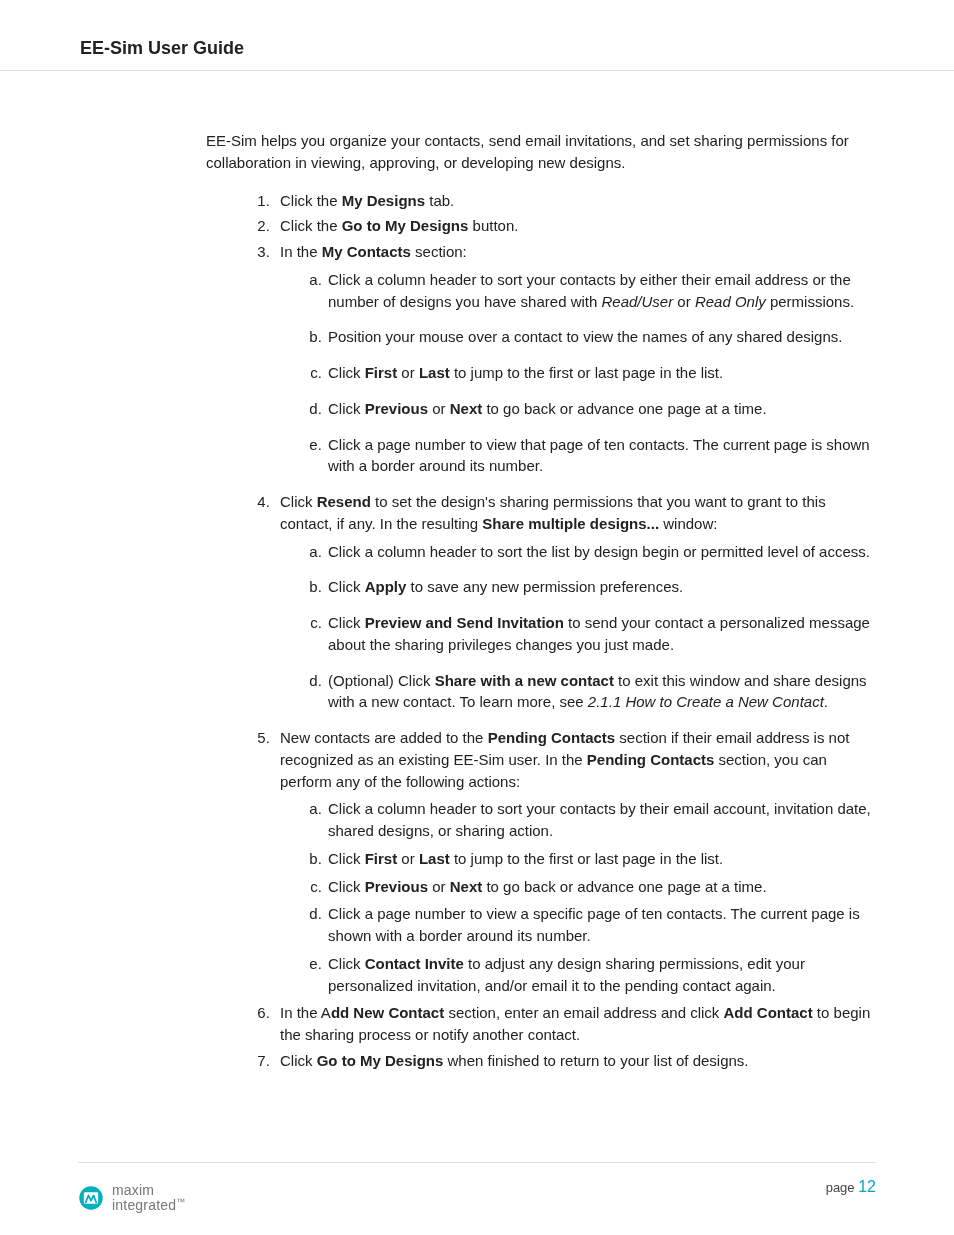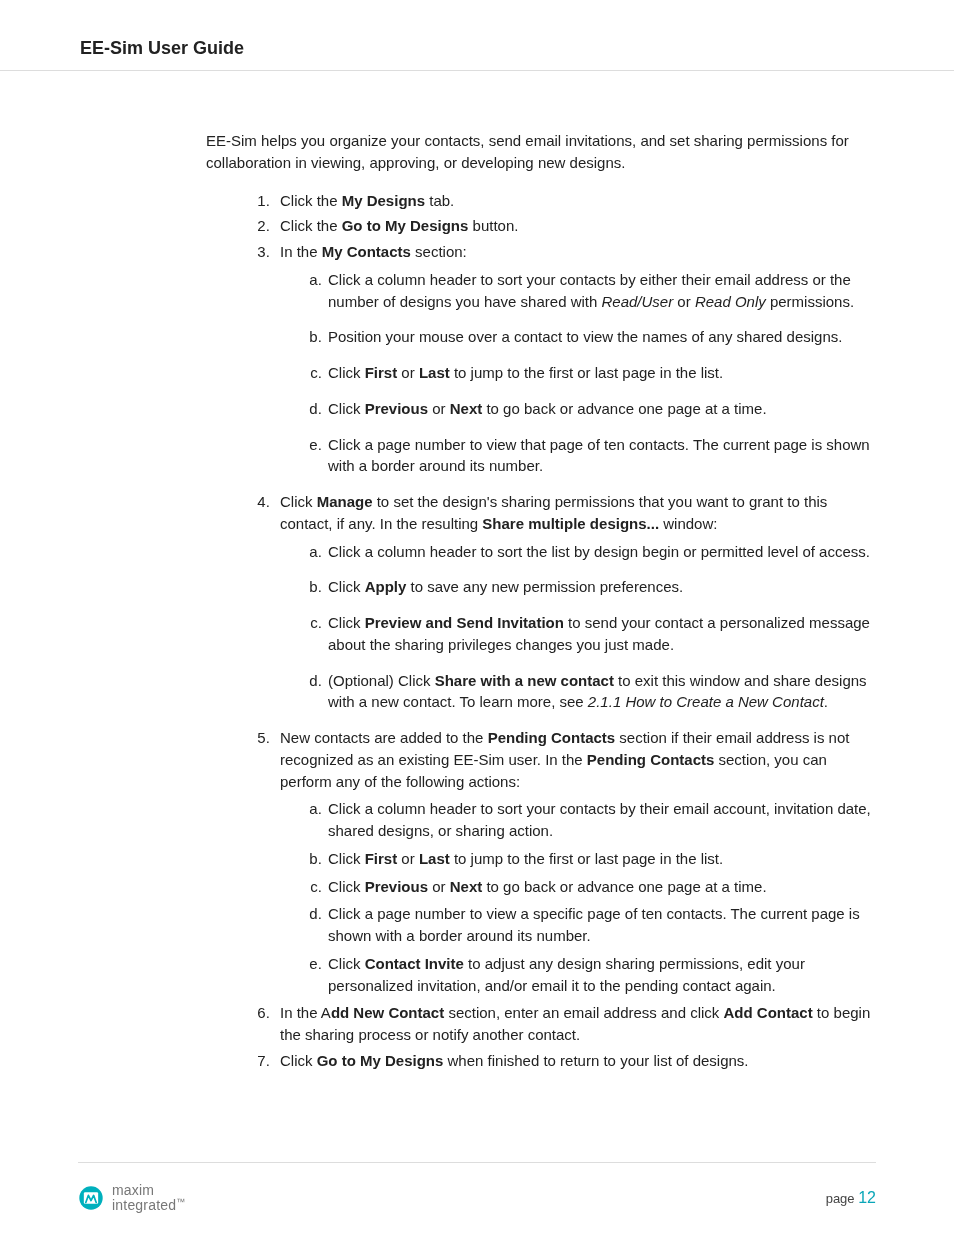--- a/index.html
+++ b/index.html
@@ -13,21 +13,21 @@
   .intro { margin-left: 58px; font-size: 15px; line-height: 1.45; margin-bottom: 16px; }
   ol.main { margin-left: 98px; padding-left: 28px; font-size: 15px; line-height: 1.45; }
   ol.main > li { margin-bottom: 4px; padding-left: 6px; }
   ol.main > li.wide { margin-bottom: 6px; }
   ol.sub { list-style-type: lower-alpha; margin-left: 18px; padding-left: 28px; margin-top: 6px; }
   ol.sub > li { margin-bottom: 14px; padding-left: 2px; }
   ol.sub.tight > li { margin-bottom: 6px; }
   b { font-weight: 700; }
   i { font-style: italic; }
   .footer-rule { position: absolute; left: 78px; right: 78px; top: 1162px; height: 1px; background: #ddd; }
-  .footer { position: absolute; left: 78px; right: 78px; top: 1178px; height: 40px; display: flex; align-items: center; justify-content: space-between; gap: 40px; }
+  .footer { position: absolute; left: 78px; right: 78px; top: 1178px; height: 40px; display: flex; justify-content: space-between; gap: 40px; }
   .logo-wrap { display: flex; align-items: center; gap: 8px; }
   .logo-mark { width: 26px; height: 26px; }
   .logo-text { font-size: 14px; color: #777; line-height: 1.05; font-family: Arial, sans-serif; letter-spacing: 0.2px; }
   .page-num { font-size: 13px; color: #444; }
   .page-num .n { color: #0aa6b8; font-size: 16px; }
 </style>
 </head>
 <body>
 
 <div class="page">
@@ -58,21 +58,21 @@
           <li>
             <span>Click </span><b>First</b><span> or </span><b>Last</b><span> to jump to the first or last page in the list.</span>
           </li>
           <li>
             <span>Click </span><b>Previous</b><span> or </span><b>Next</b><span> to go back or advance one page at a time.</span>
           </li>
           <li>Click a page number to view that page of ten contacts. The current page is shown with a border around its number.</li>
         </ol>
       </li>
       <li class="wide">
-        <span>Click </span><b>Manage</b><span> to set the design's sharing permissions that you want to grant to this contact, if any. In the resulting </span><b>Share multiple designs...</b><span> window:</span>
+        <span>Click </span><b>Resend</b><span> to set the design's sharing permissions that you want to grant to this contact, if any. In the resulting </span><b>Share multiple designs...</b><span> window:</span>
         <ol class="sub">
           <li>Click a column header to sort the list by design begin or permitted level of access.</li>
           <li>
             <span>Click </span><b>Apply</b><span> to save any new permission preferences.</span>
           </li>
           <li>
             <span>Click </span><b>Preview and Send Invitation</b><span> to send your contact a personalized message about the sharing privileges changes you just made.</span>
           </li>
           <li>
             <span>(Optional) Click </span><b>Share with a new contact</b><span> to exit this window and share designs with a new contact. To learn more, see </span><i>2.1.1 How to Create a New Contact</i><span>.</span>

